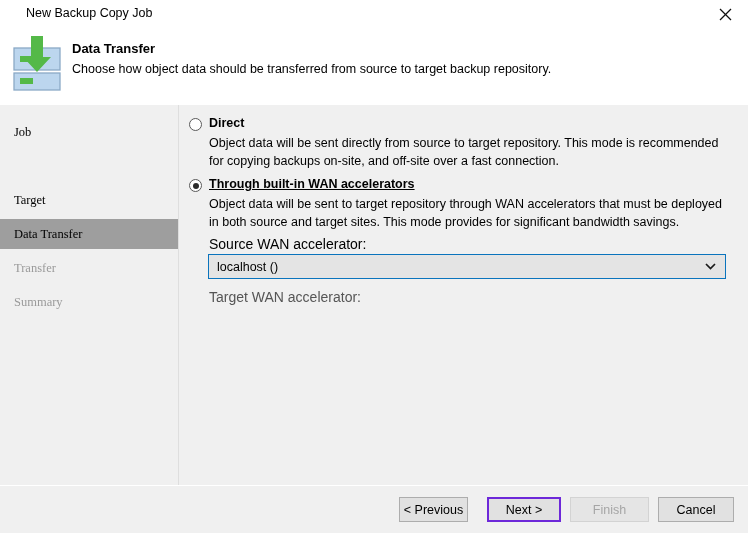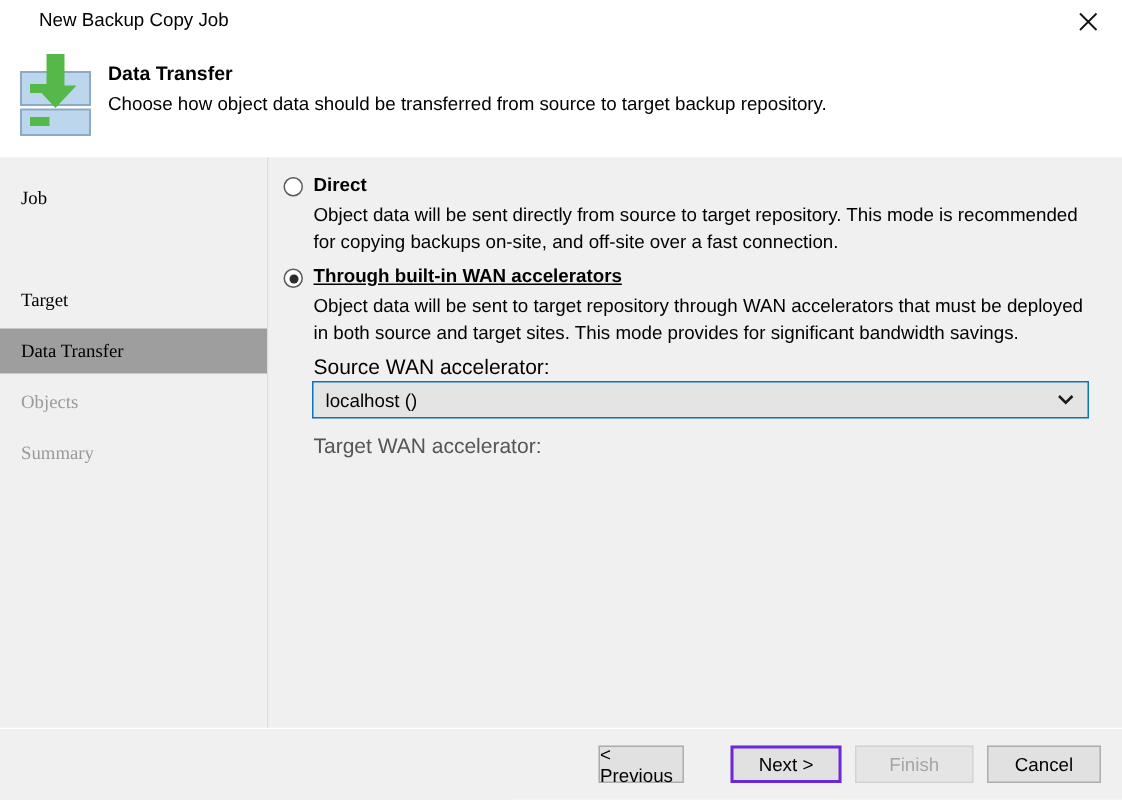--- a/index.html
+++ b/index.html
@@ -257,21 +257,21 @@
     <div class="sidebar-item" style="top:12px;">
         <span>Job</span>
       </div>
     <div class="sidebar-item" style="top:80px;">
         <span>Target</span>
       </div>
     <div class="sidebar-item selected" style="top:114px;">
         <span>Data Transfer</span>
       </div>
     <div class="sidebar-item disabled" style="top:148px;">
-        <span>Objects</span>
+        <span>Transfer</span>
       </div>
     <div class="sidebar-item disabled" style="top:182px;">
         <span>Summary</span>
       </div>
   </div>
 
   <div class="content">
 
     <div class="option">
       <div class="radio" style="top:13px;"></div>
@@ -296,17 +296,17 @@
         </svg>
       </span>
     </div>
 
     <div class="field-label dim" style="top:184px;">Target WAN accelerator:</div>
 
   </div>
 </div>
 
 <div class="footer">
-  <div class="btn" style="left:399px; width:57px;">&lt; Previous</div>
+  <div class="btn" style="left:399px; width:69px;">&lt; Previous</div>
   <div class="btn focused" style="left:487px; width:74px;">Next &gt;</div>
   <div class="btn disabled" style="left:570px; width:79px;">Finish</div>
   <div class="btn" style="left:658px; width:76px;">Cancel</div>
 </div>
 
 </body></html>

